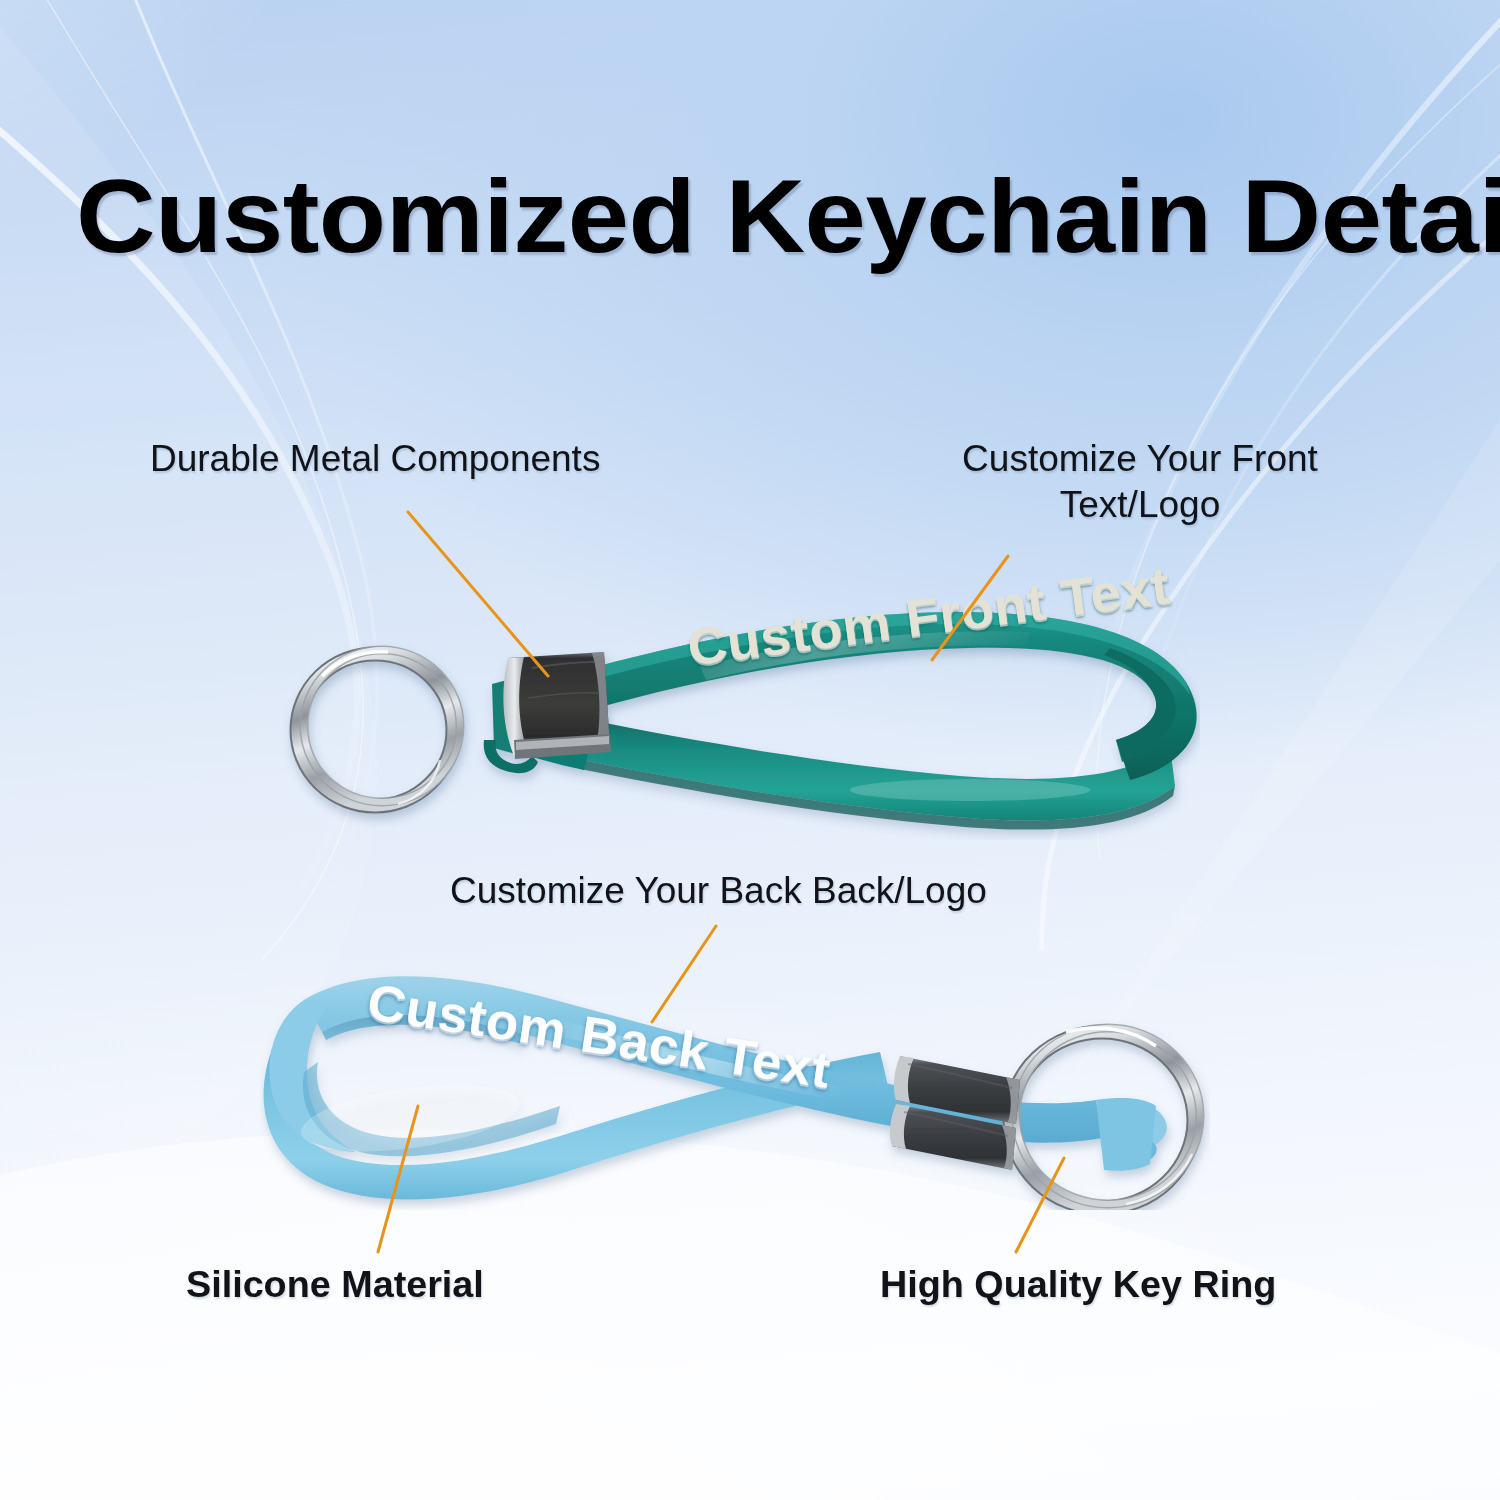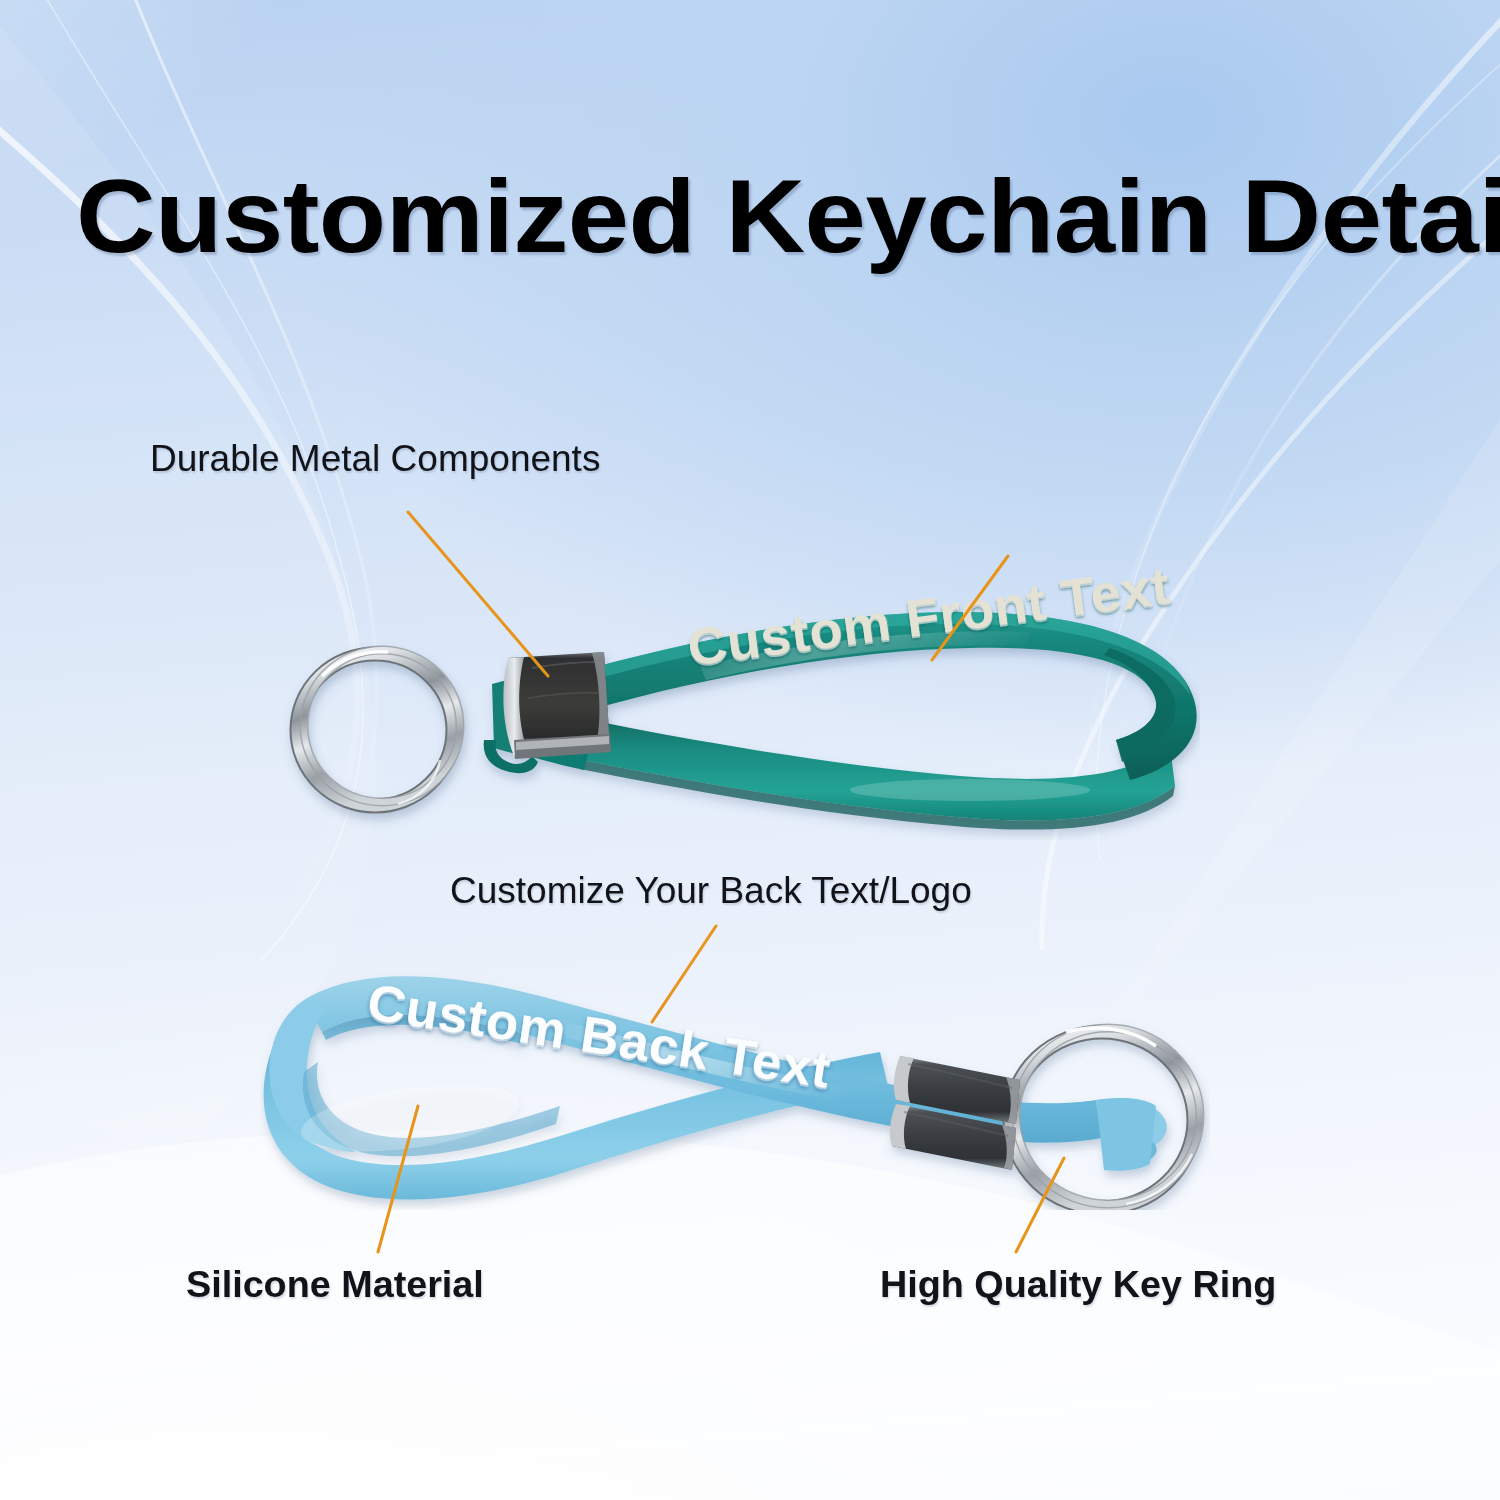--- a/index.html
+++ b/index.html
@@ -410,20 +410,22 @@
       <line x1="408" y1="512" x2="548" y2="676"></line>
       <line x1="1008" y1="556" x2="932" y2="660"></line>
       <line x1="716" y1="926" x2="652" y2="1022"></line>
       <line x1="378" y1="1252" x2="418" y2="1106"></line>
       <line x1="1016" y1="1252" x2="1064" y2="1158"></line>
     </g>
   </svg>
 
   <div class="callout" id="label-metal">Durable Metal Components</div>
 
-
-  <div class="callout" id="label-back">Customize Your Back Text/Logo</div>
+  <div class="callout" id="label-front">Customize Your Front
+Text/Logo</div>
+
+  <div class="callout" id="label-back">Customize Your Back Back/Logo</div>
 
   <div class="callout narrow" id="label-silicone">Silicone Material</div>
 
   <div class="callout narrow" id="label-ring">High Quality Key Ring</div>
 
 </div>
 
 </body></html>

